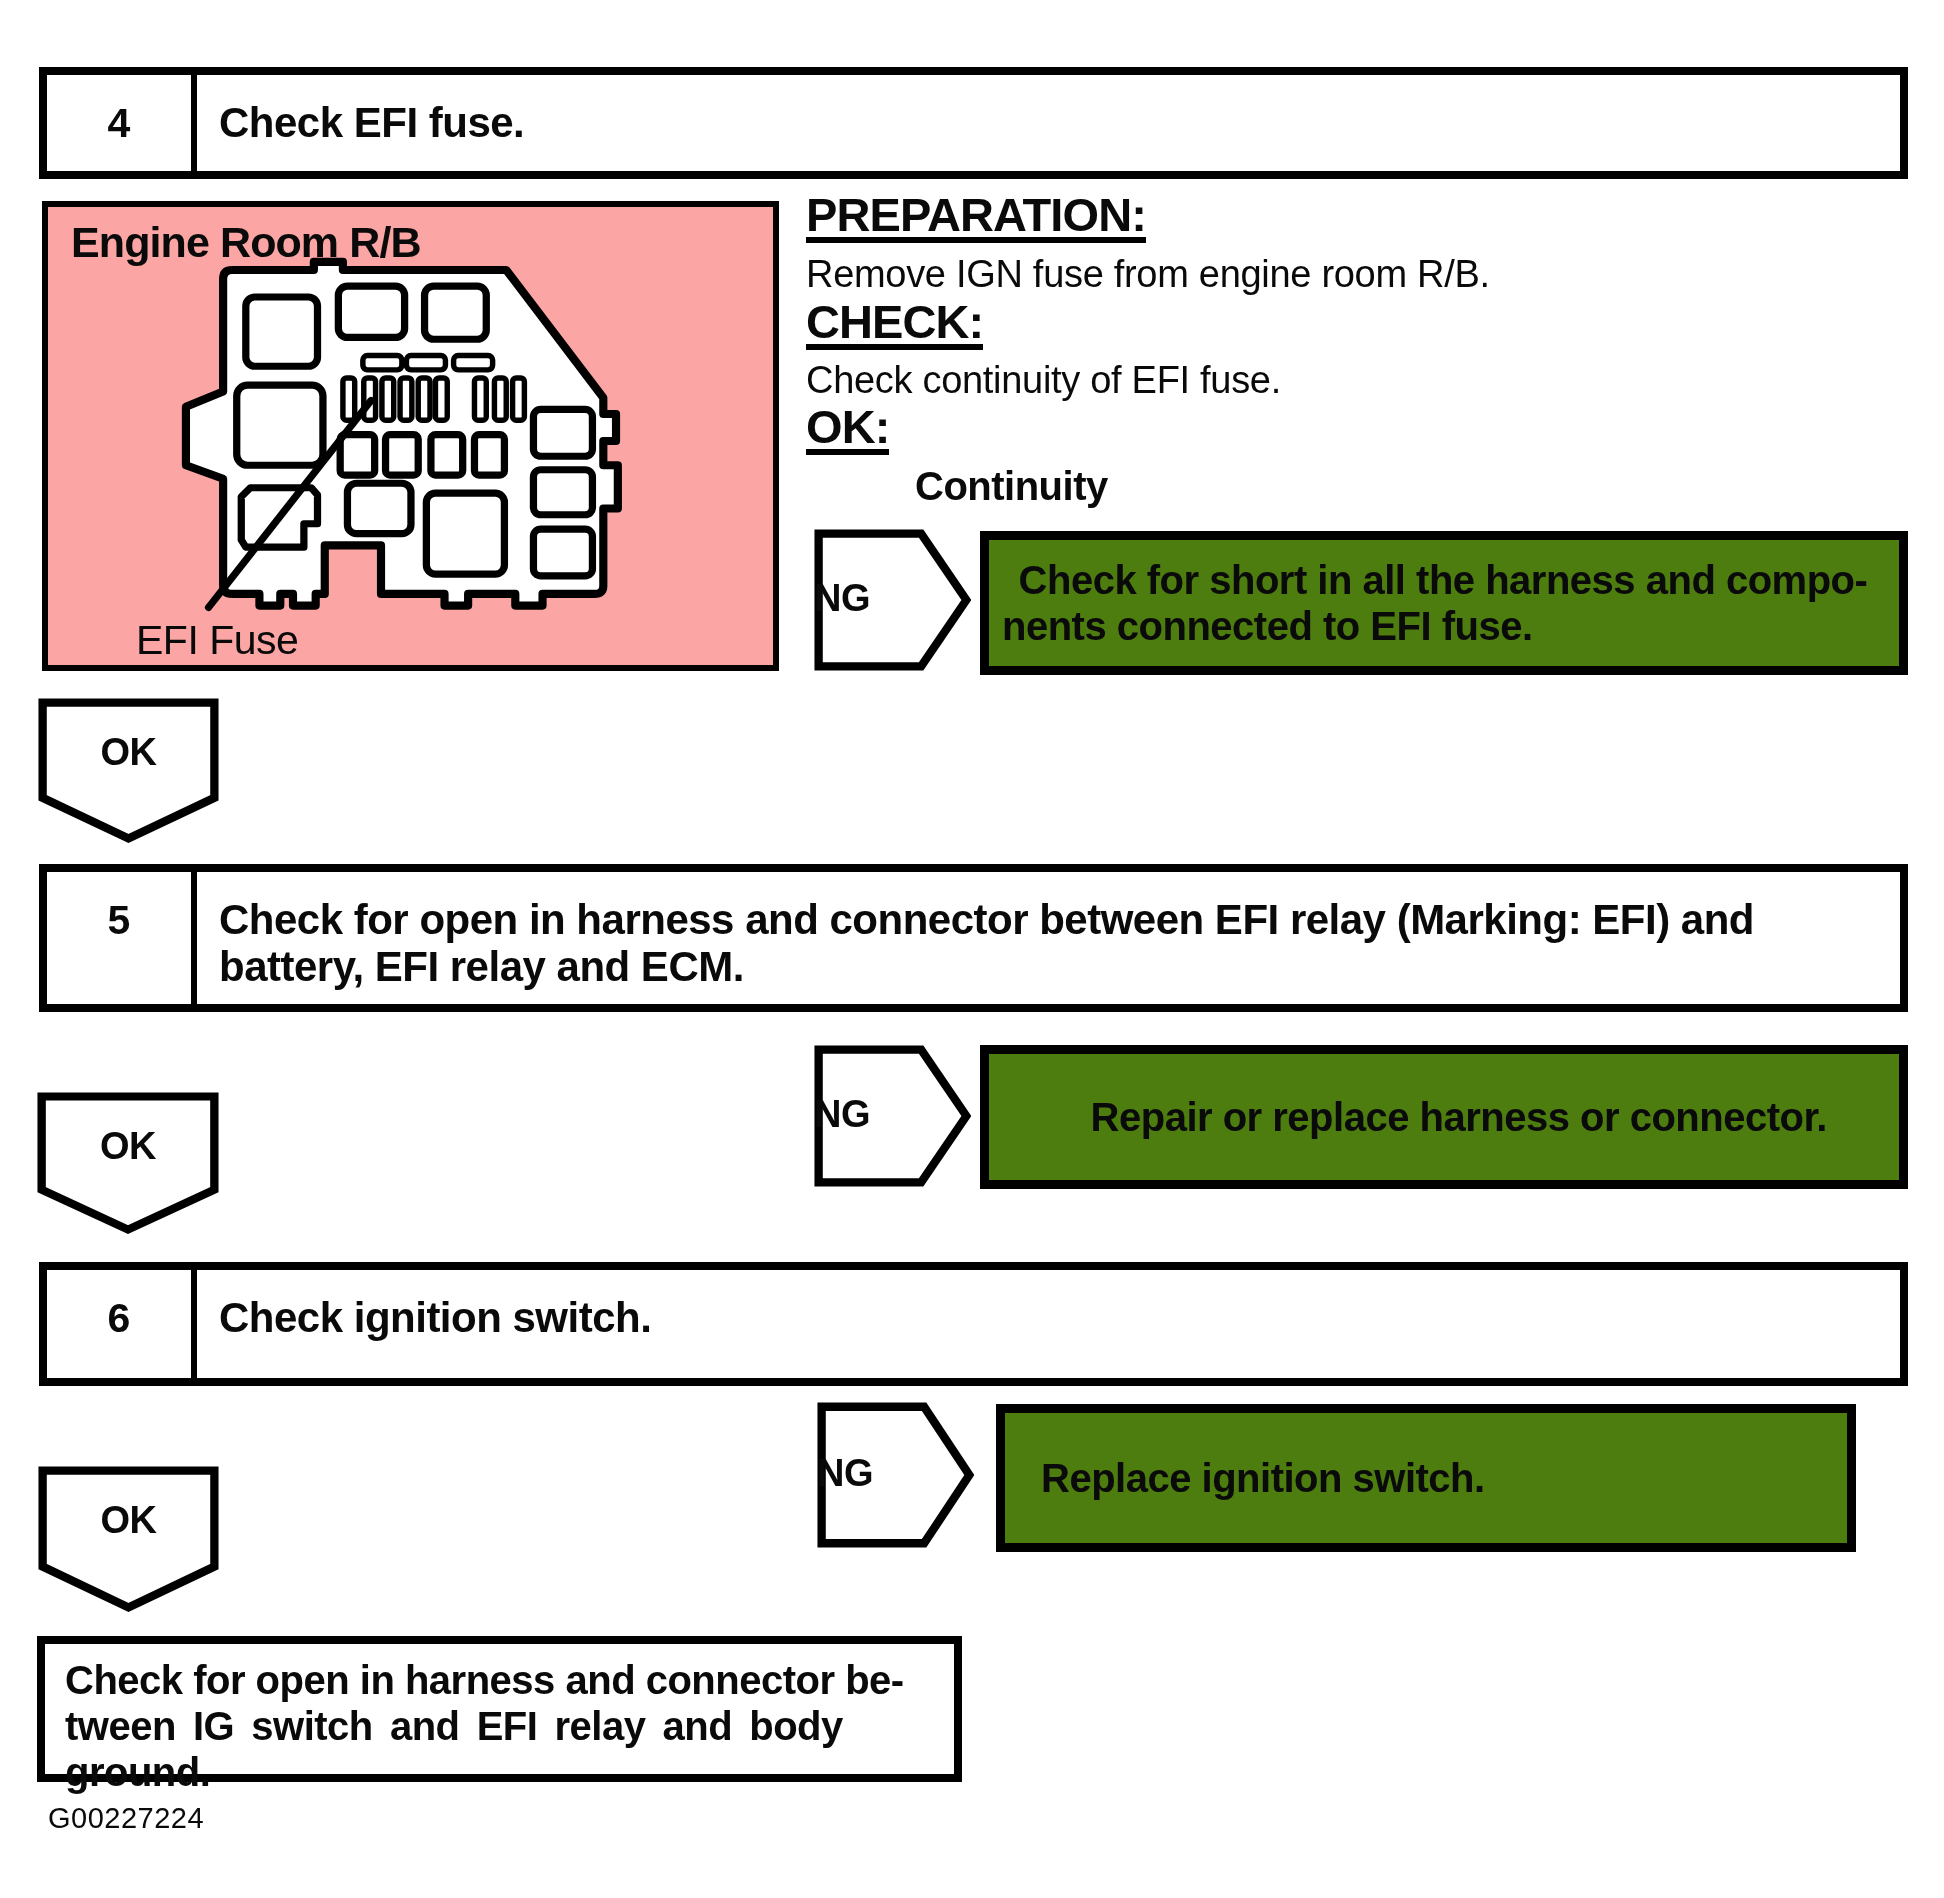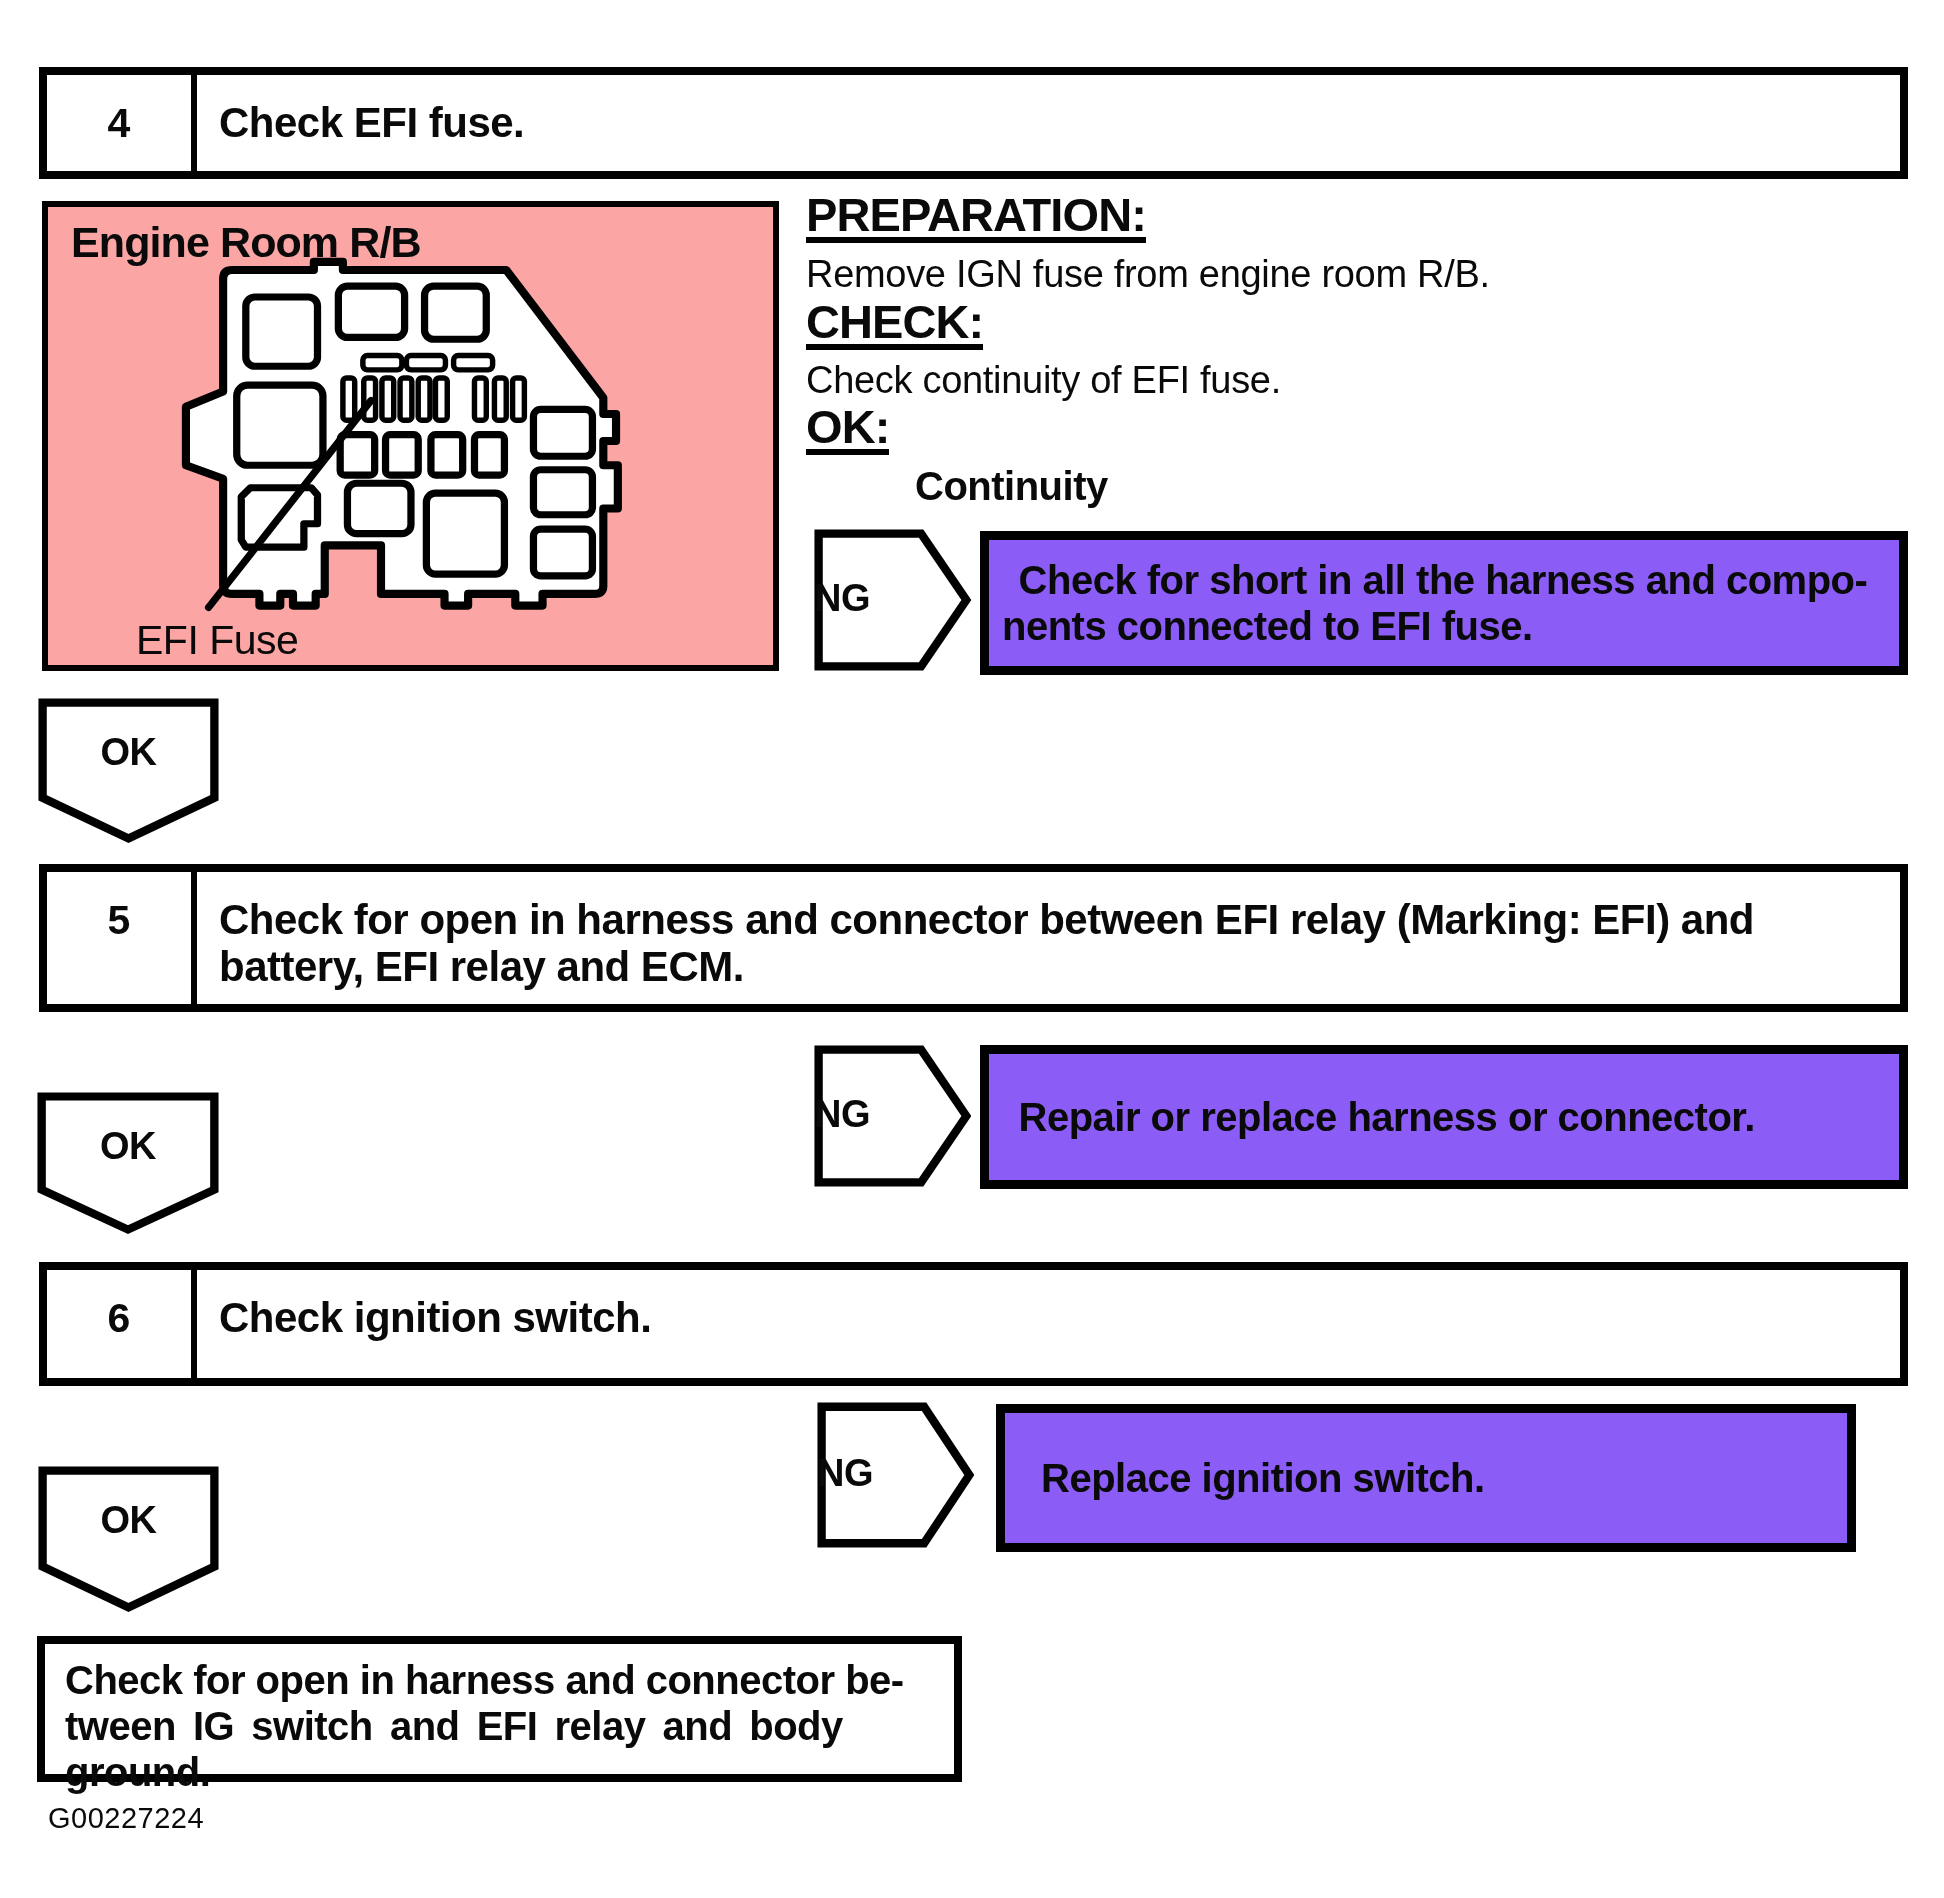--- a/index.html
+++ b/index.html
@@ -33,21 +33,21 @@
   .okval{font-weight:700;font-size:40px;line-height:52px;margin-left:109px;letter-spacing:-0.5px;}
 
   
   .pent{position:absolute;}
   .pent svg{position:absolute;left:0;top:0;width:100%;height:100%;}
   .pent .lbl{position:absolute;font-weight:700;font-size:38px;letter-spacing:-0.5px;}
   .ng .lbl{left:0;width:111px;top:50%;transform:translateY(-54%);}
   .ok .lbl{left:0;width:100%;top:33px;text-align:center;}
 
   
-  .resultbox{border:9.2px solid #000;background:#8b5cf6;display:flex;flex-direction:column;
+  .resultbox{border:9.2px solid #000;background:#4d7c0f;display:flex;flex-direction:column;
     justify-content:center;font-weight:700;font-size:40px;line-height:46px;letter-spacing:-0.5px;}
   .resultbox.first .rline:first-child{text-indent:16.6px;}
 
   
   .finalbox{border:8.3px solid #000;background:#fff;padding:13px 16.6px 0 20px;
     font-weight:700;font-size:40px;line-height:46px;letter-spacing:-0.5px;}
   .finalbox .fline:nth-child(2){word-spacing:6.5px;}
 
   .figid{font-size:29px;letter-spacing:0.5px;}
 </style>
@@ -150,21 +150,21 @@
       <div>battery, EFI relay and ECM.</div>
     </div>
   </div>
 
   <div class="pent ng abs" style="left:814px;top:1045px;width:157px;height:142px;">
     <svg viewBox="0 0 170 154" preserveAspectRatio="none">
       <polygon points="5,5 116,5 165,77 116,149 5,149" fill="#fff" stroke="#000" stroke-width="9"></polygon>
     </svg>
     <span class="lbl">NG</span>
   </div>
-  <div class="resultbox abs" style="left:980px;top:1045px;width:928px;height:144px;padding-left:29.5px;">
+  <div class="resultbox abs" style="left:980px;top:1045px;width:928px;height:144px;padding-left:29.5px;text-align:center;">
     <div class="rline">Repair or replace harness or connector.</div>
   </div>
 
   <div class="pent ok abs" style="left:37px;top:1092px;width:182px;height:143px;">
     <svg viewBox="0 0 196 158" preserveAspectRatio="none">
       <polygon points="5,5 191,5 191,108 98,152 5,108" fill="#fff" stroke="#000" stroke-width="9"></polygon>
     </svg>
     <span class="lbl">OK</span>
   </div>
 

